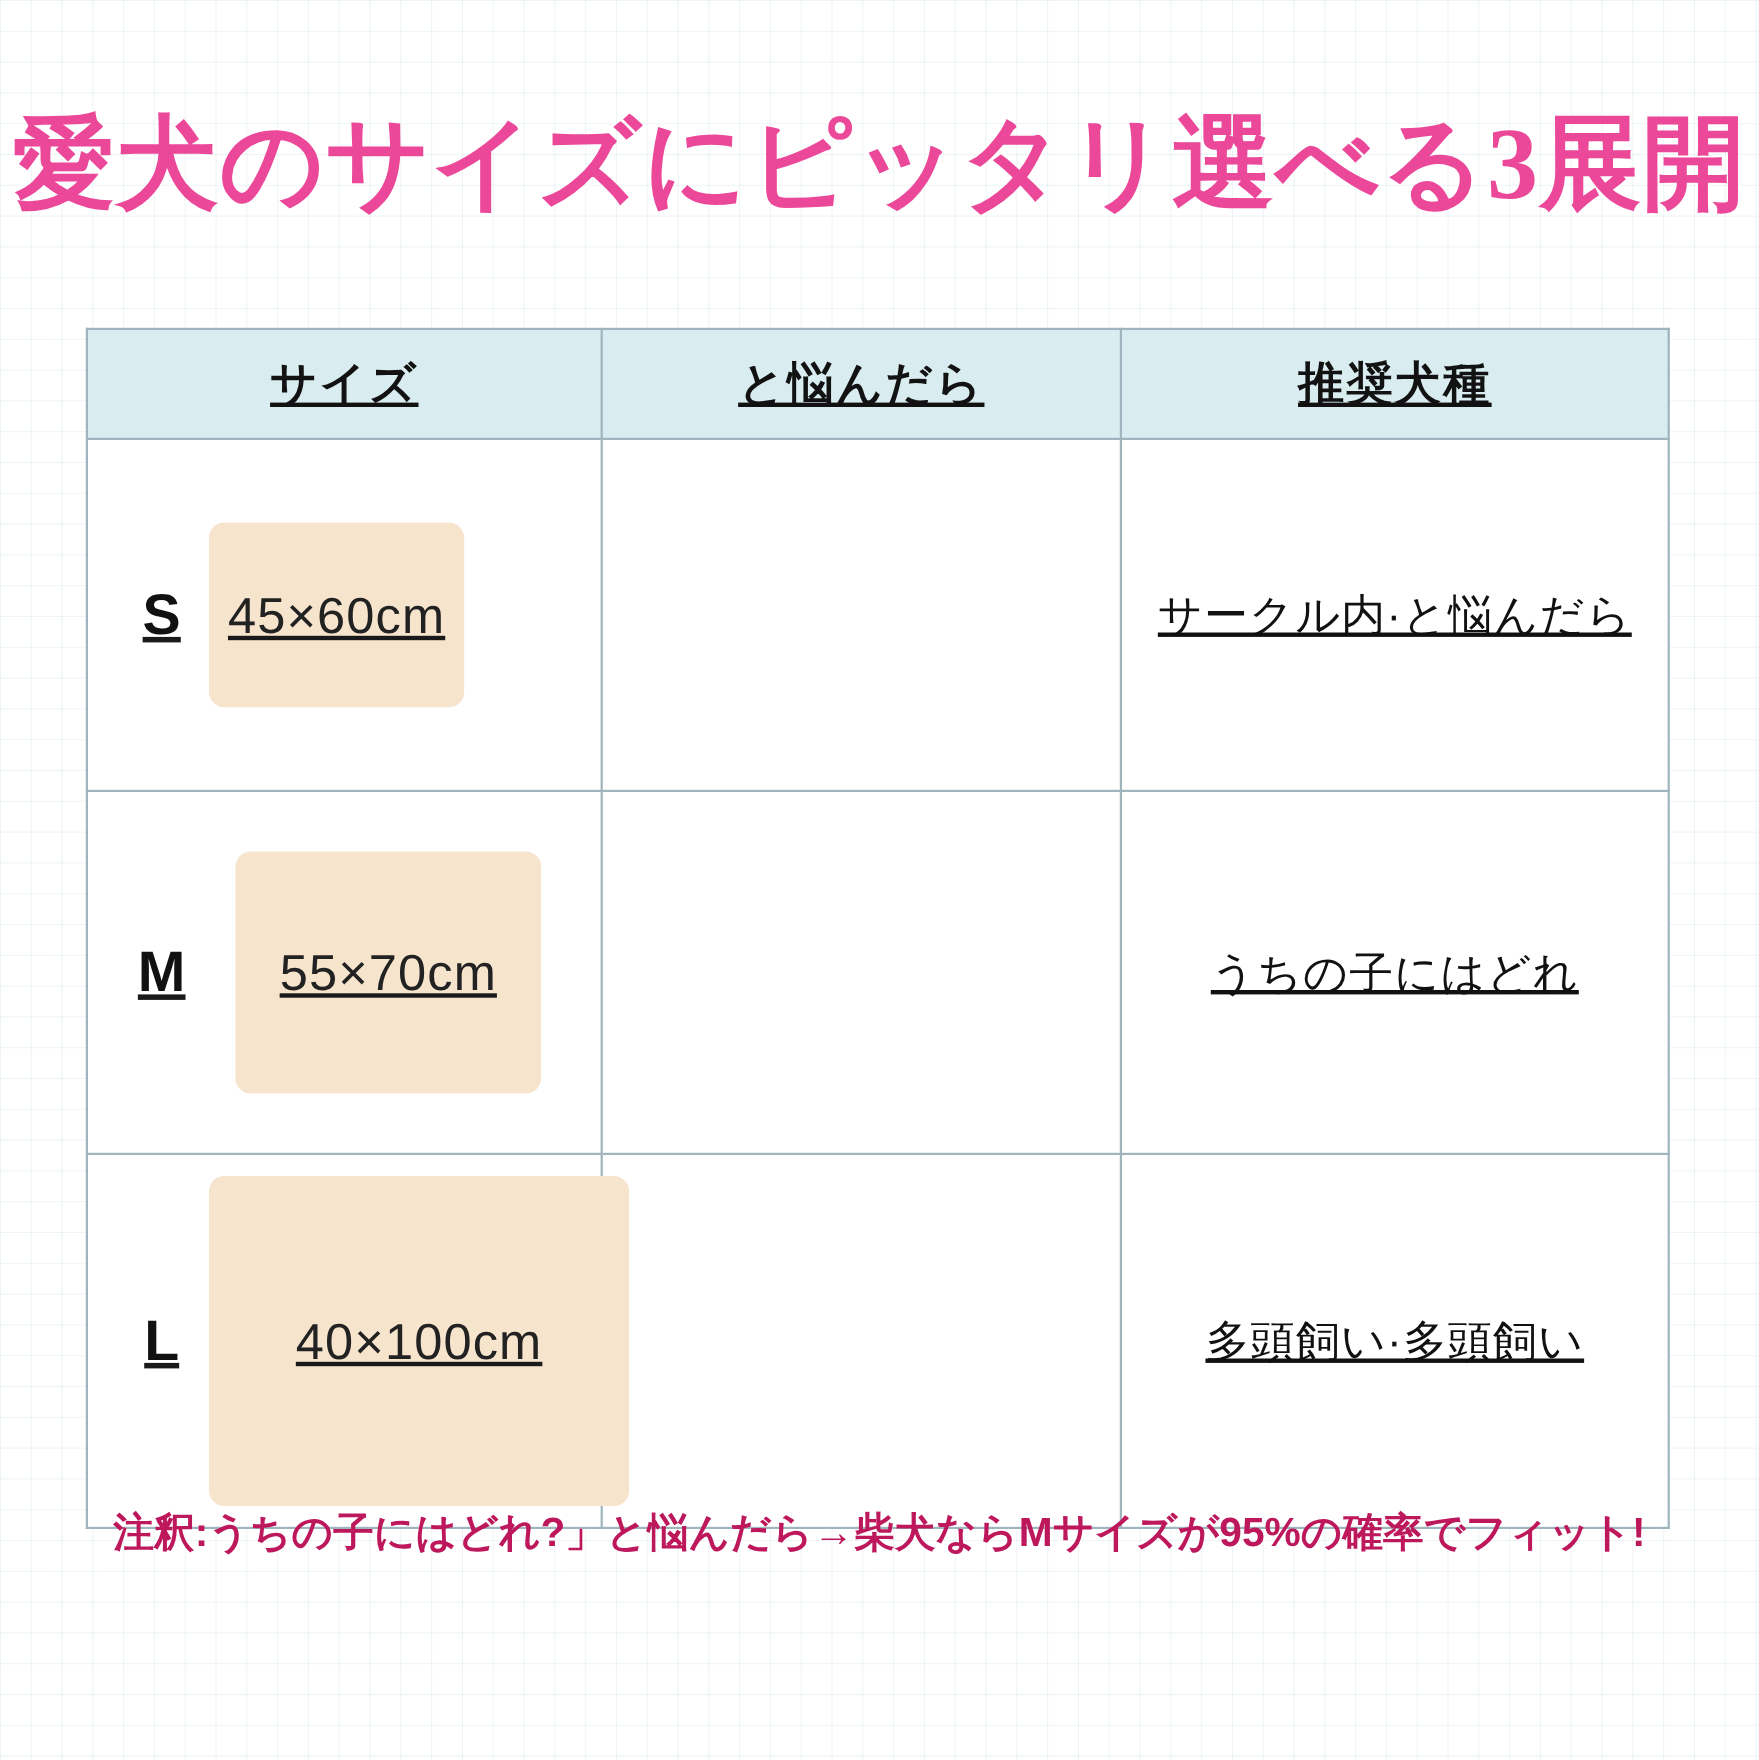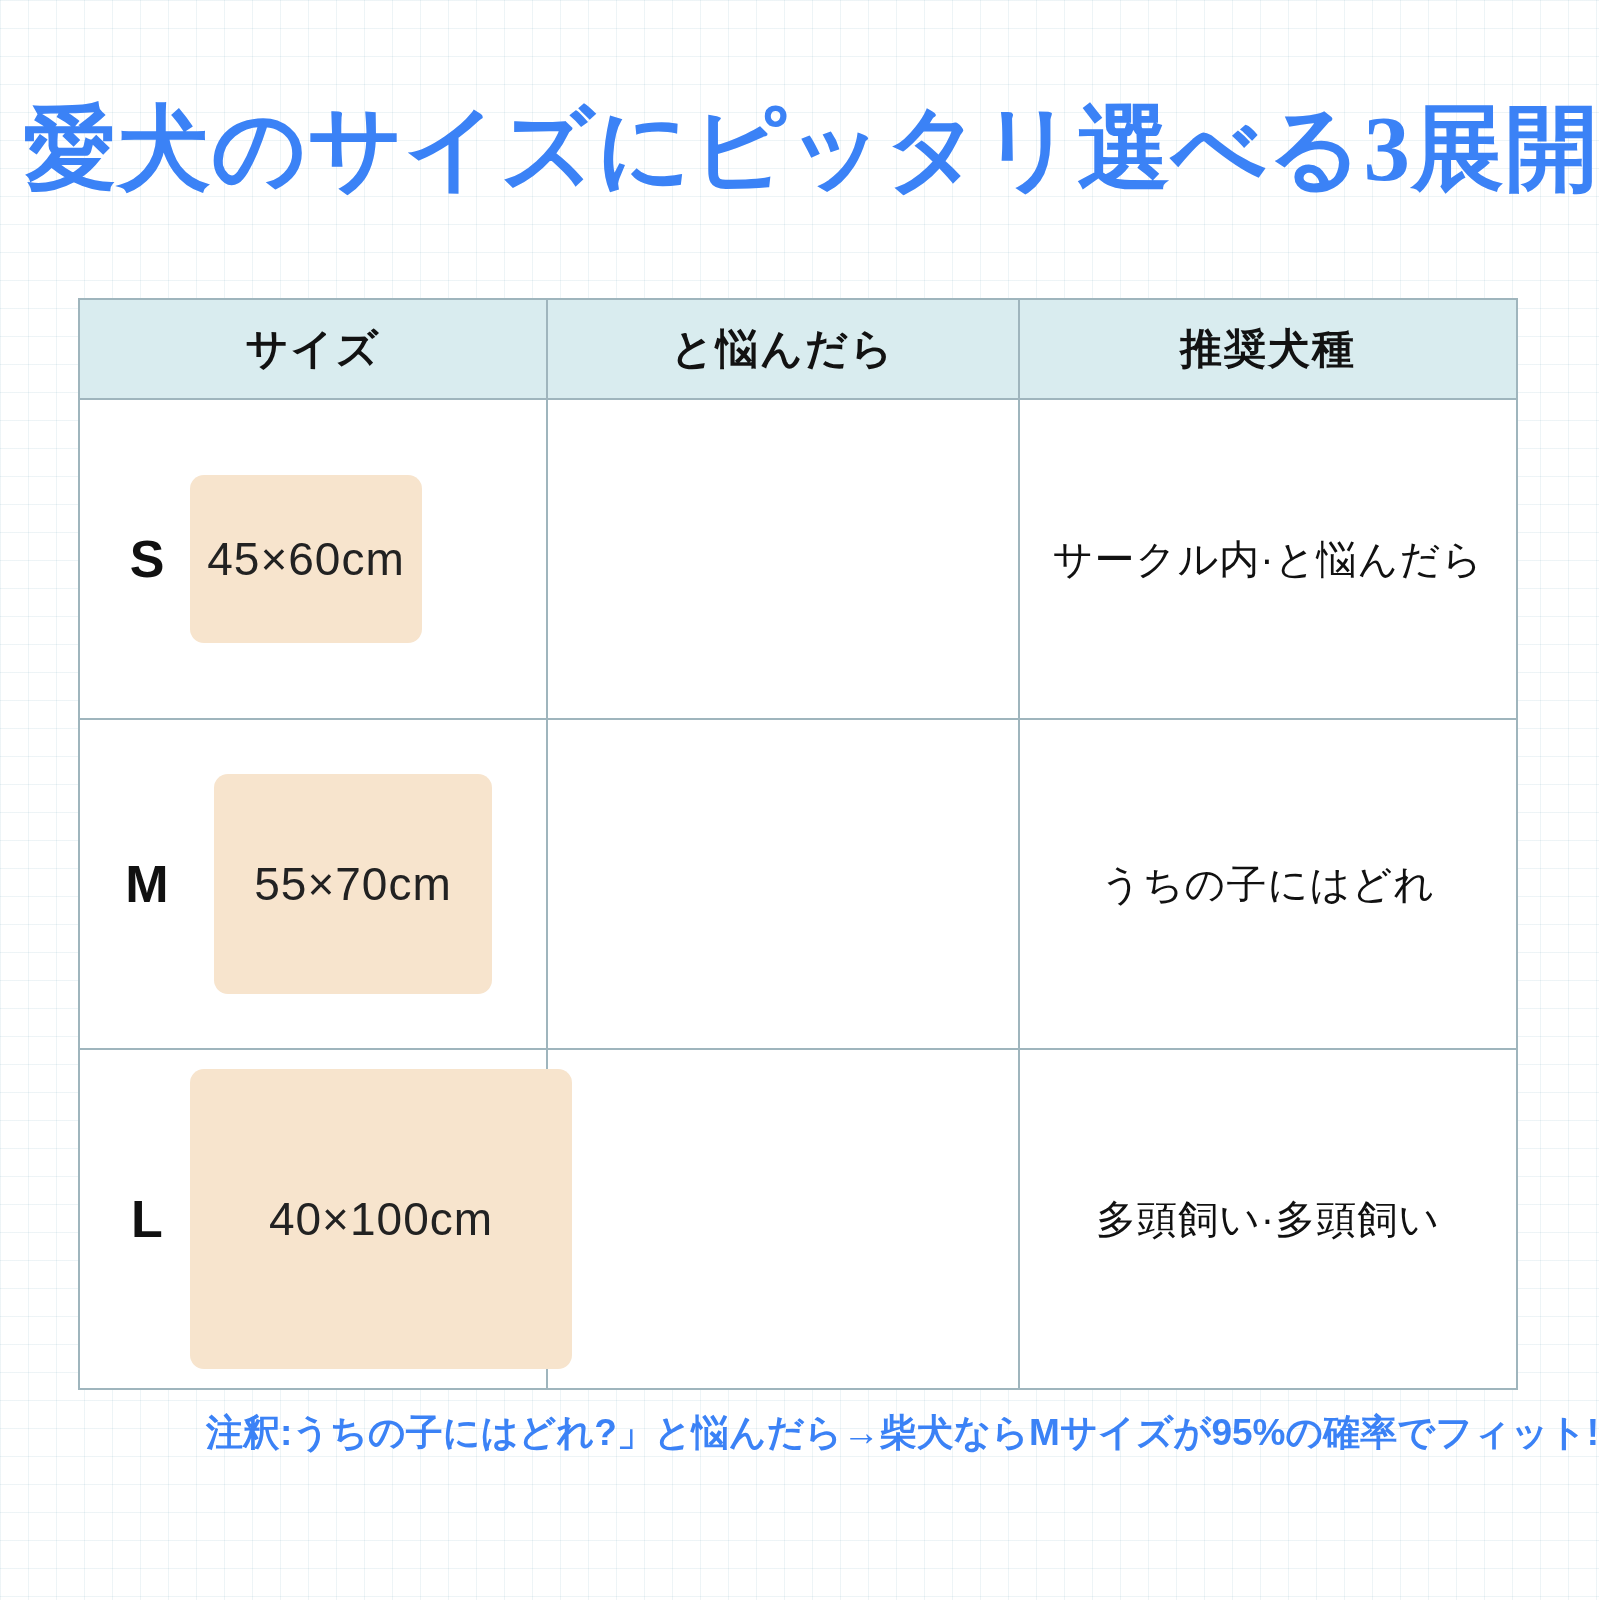--- a/index.html
+++ b/index.html
@@ -31,43 +31,44 @@
     z-index: 1;
     width: 1599px;
     height: 1600px;
     box-sizing: border-box;
   }
   .headline {
     position: absolute;
     left: 0;
     right: 0;
     top: 86px;
-    text-align: right;
+    text-align: center;
     font-family: "Liberation Serif", "DejaVu Serif", serif;
     font-weight: 700;
     font-size: 93px;
     letter-spacing: 1px;
-    color: #3b82f6;
+    color: #ec4899;
     white-space: nowrap;
   }
 
   .table {
     position: absolute;
     left: 78px;
     top: 298px;
     width: 1440px;
     border: 2px solid #9fb5bd;
     border-collapse: collapse;
     table-layout: fixed;
     background: #fff;
   }
   .table td, .table th {
     border: 2px solid #9fb5bd;
     padding: 0;
     vertical-align: middle;
+    text-decoration: underline;
   }
   thead th {
     background: #d9ecef;
     height: 98px;
     font-size: 42px;
     font-weight: 700;
     color: #121212;
     letter-spacing: 2px;
   }
   .col-size { width: 468px; }
@@ -130,25 +131,25 @@
   .scene-cell {
     text-align: center;
     font-size: 40px;
     color: #111;
     letter-spacing: 1px;
   }
 
   .footnote {
     position: absolute;
     left: 0; right: 0;
-    top: 1408px;
-    text-align: right;
+    top: 1368px;
+    text-align: center;
     font-size: 37px;
     font-weight: 700;
-    color: #3b82f6;
+    color: #be185d;
     letter-spacing: 0px;
     white-space: nowrap;
   }
 </style>
 </head>
 <body>
 
 <div class="grid-bg"></div>
 
 <div class="page">

